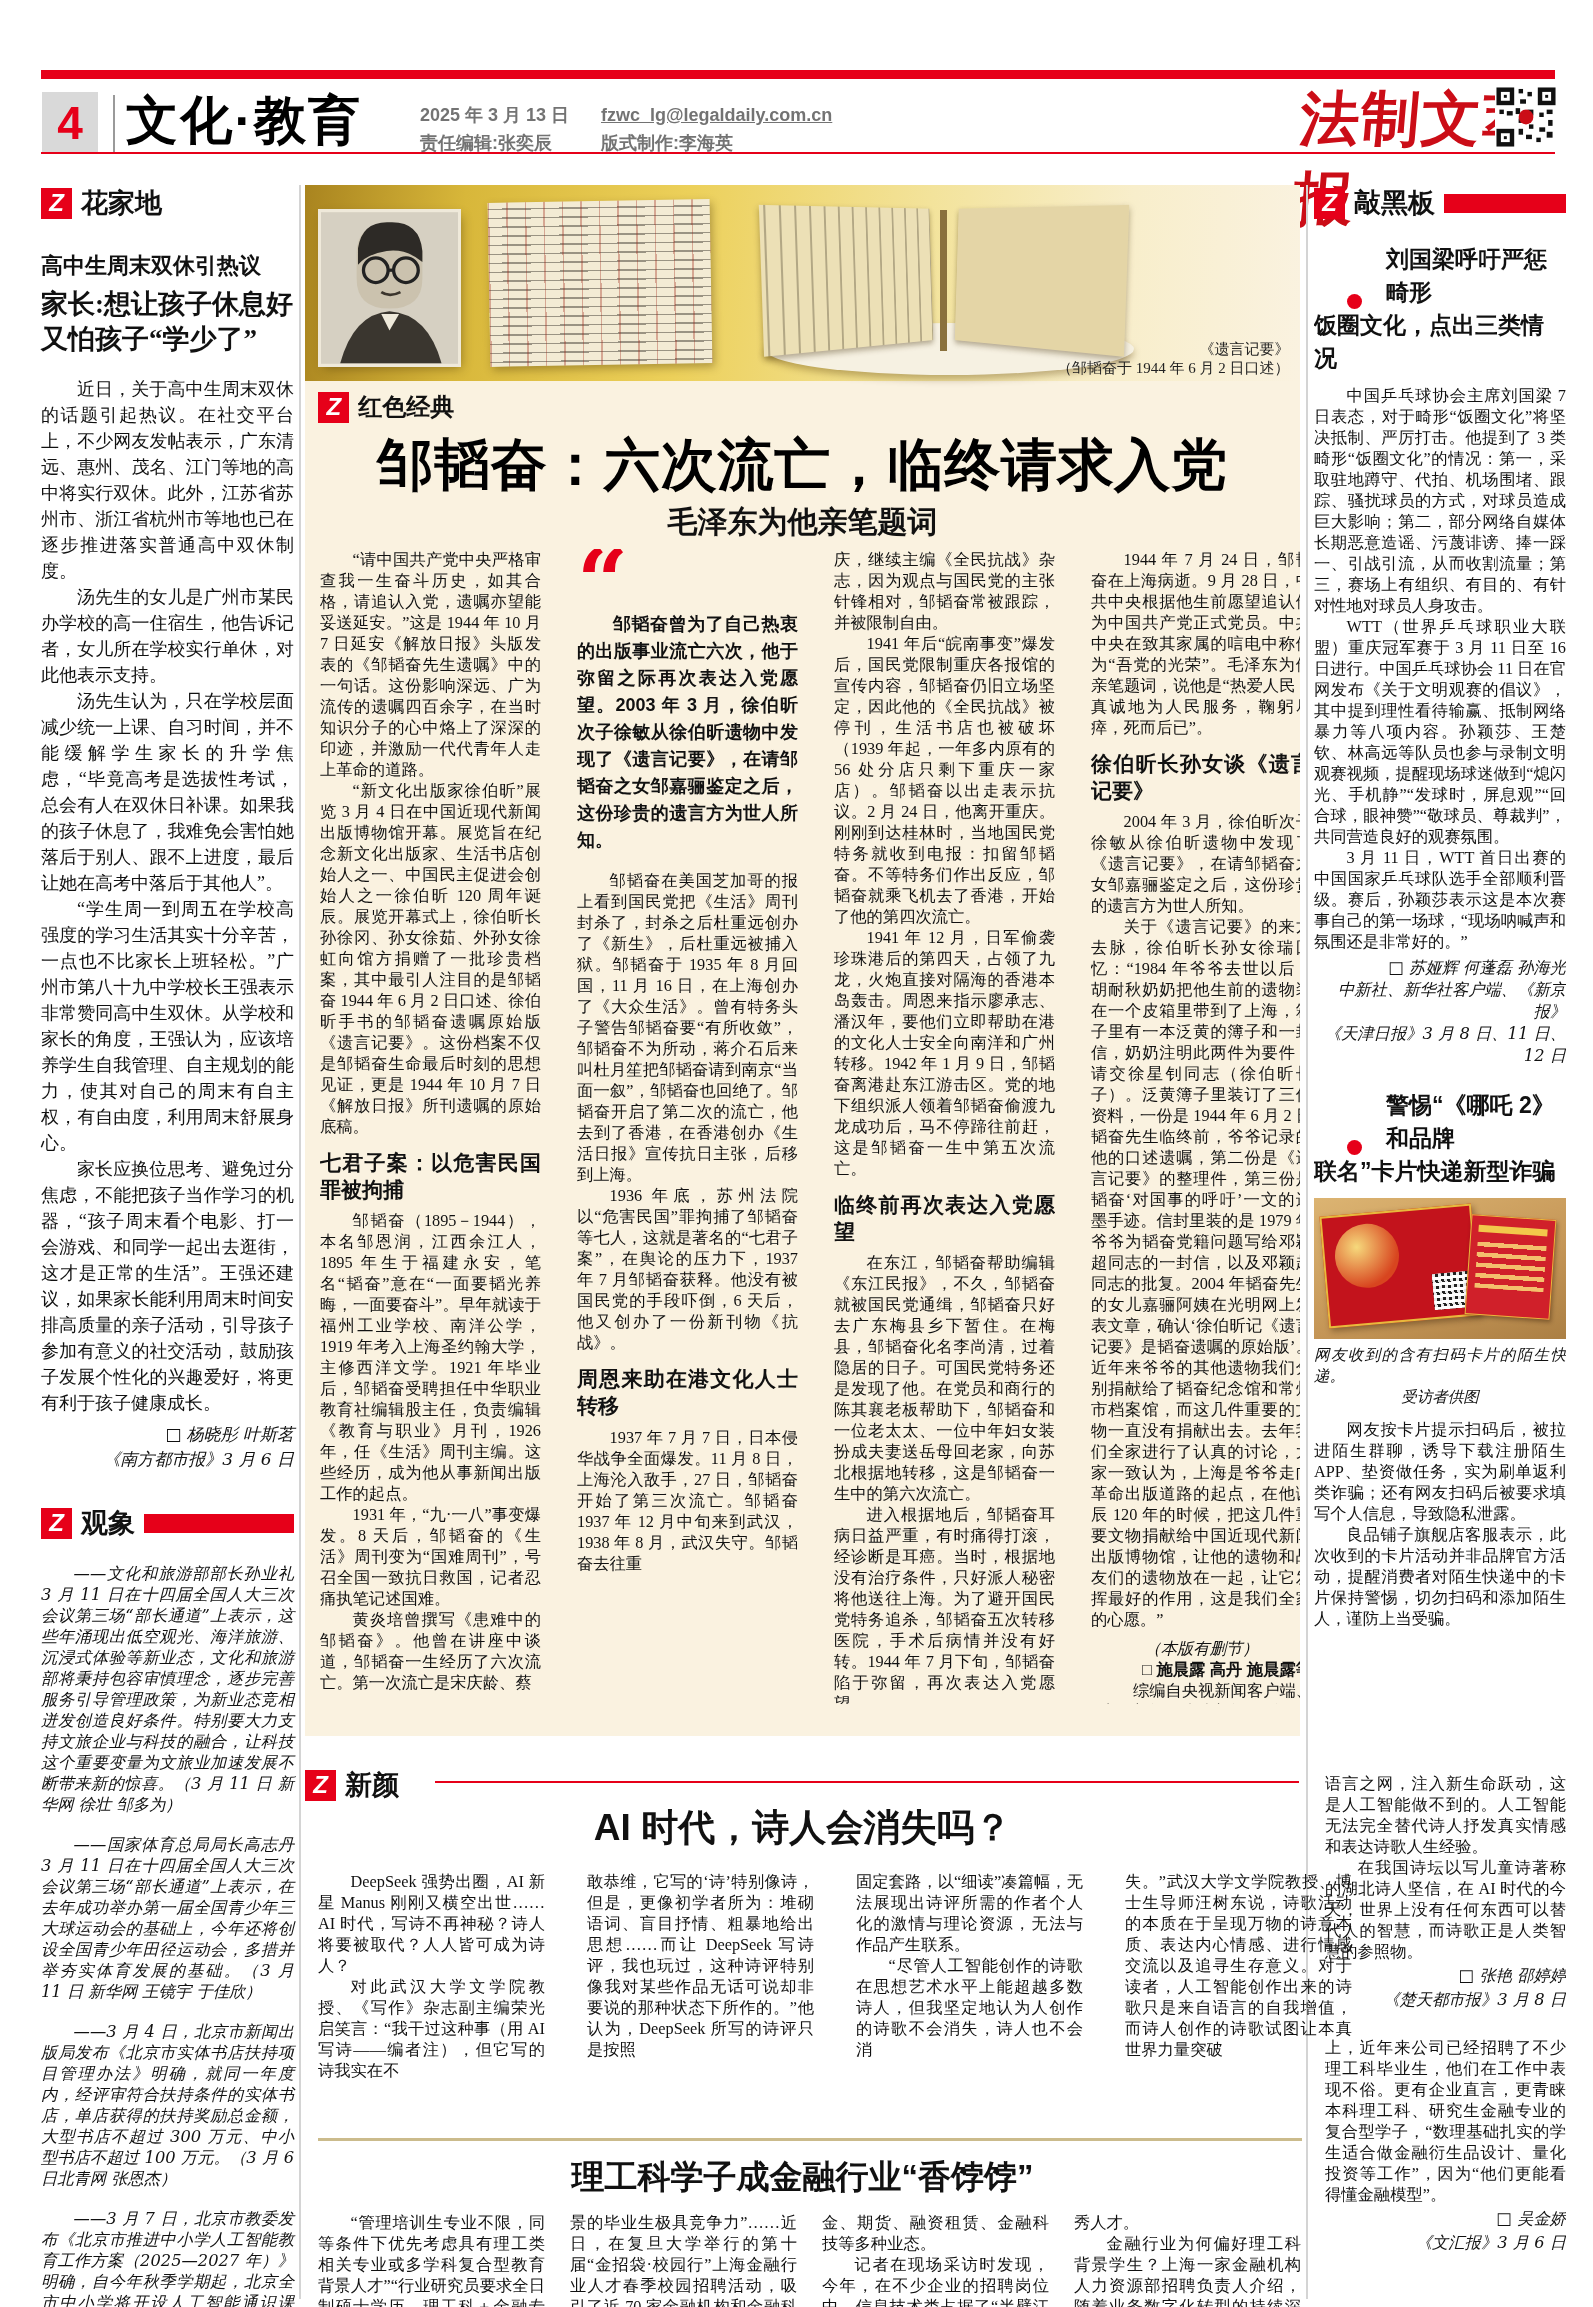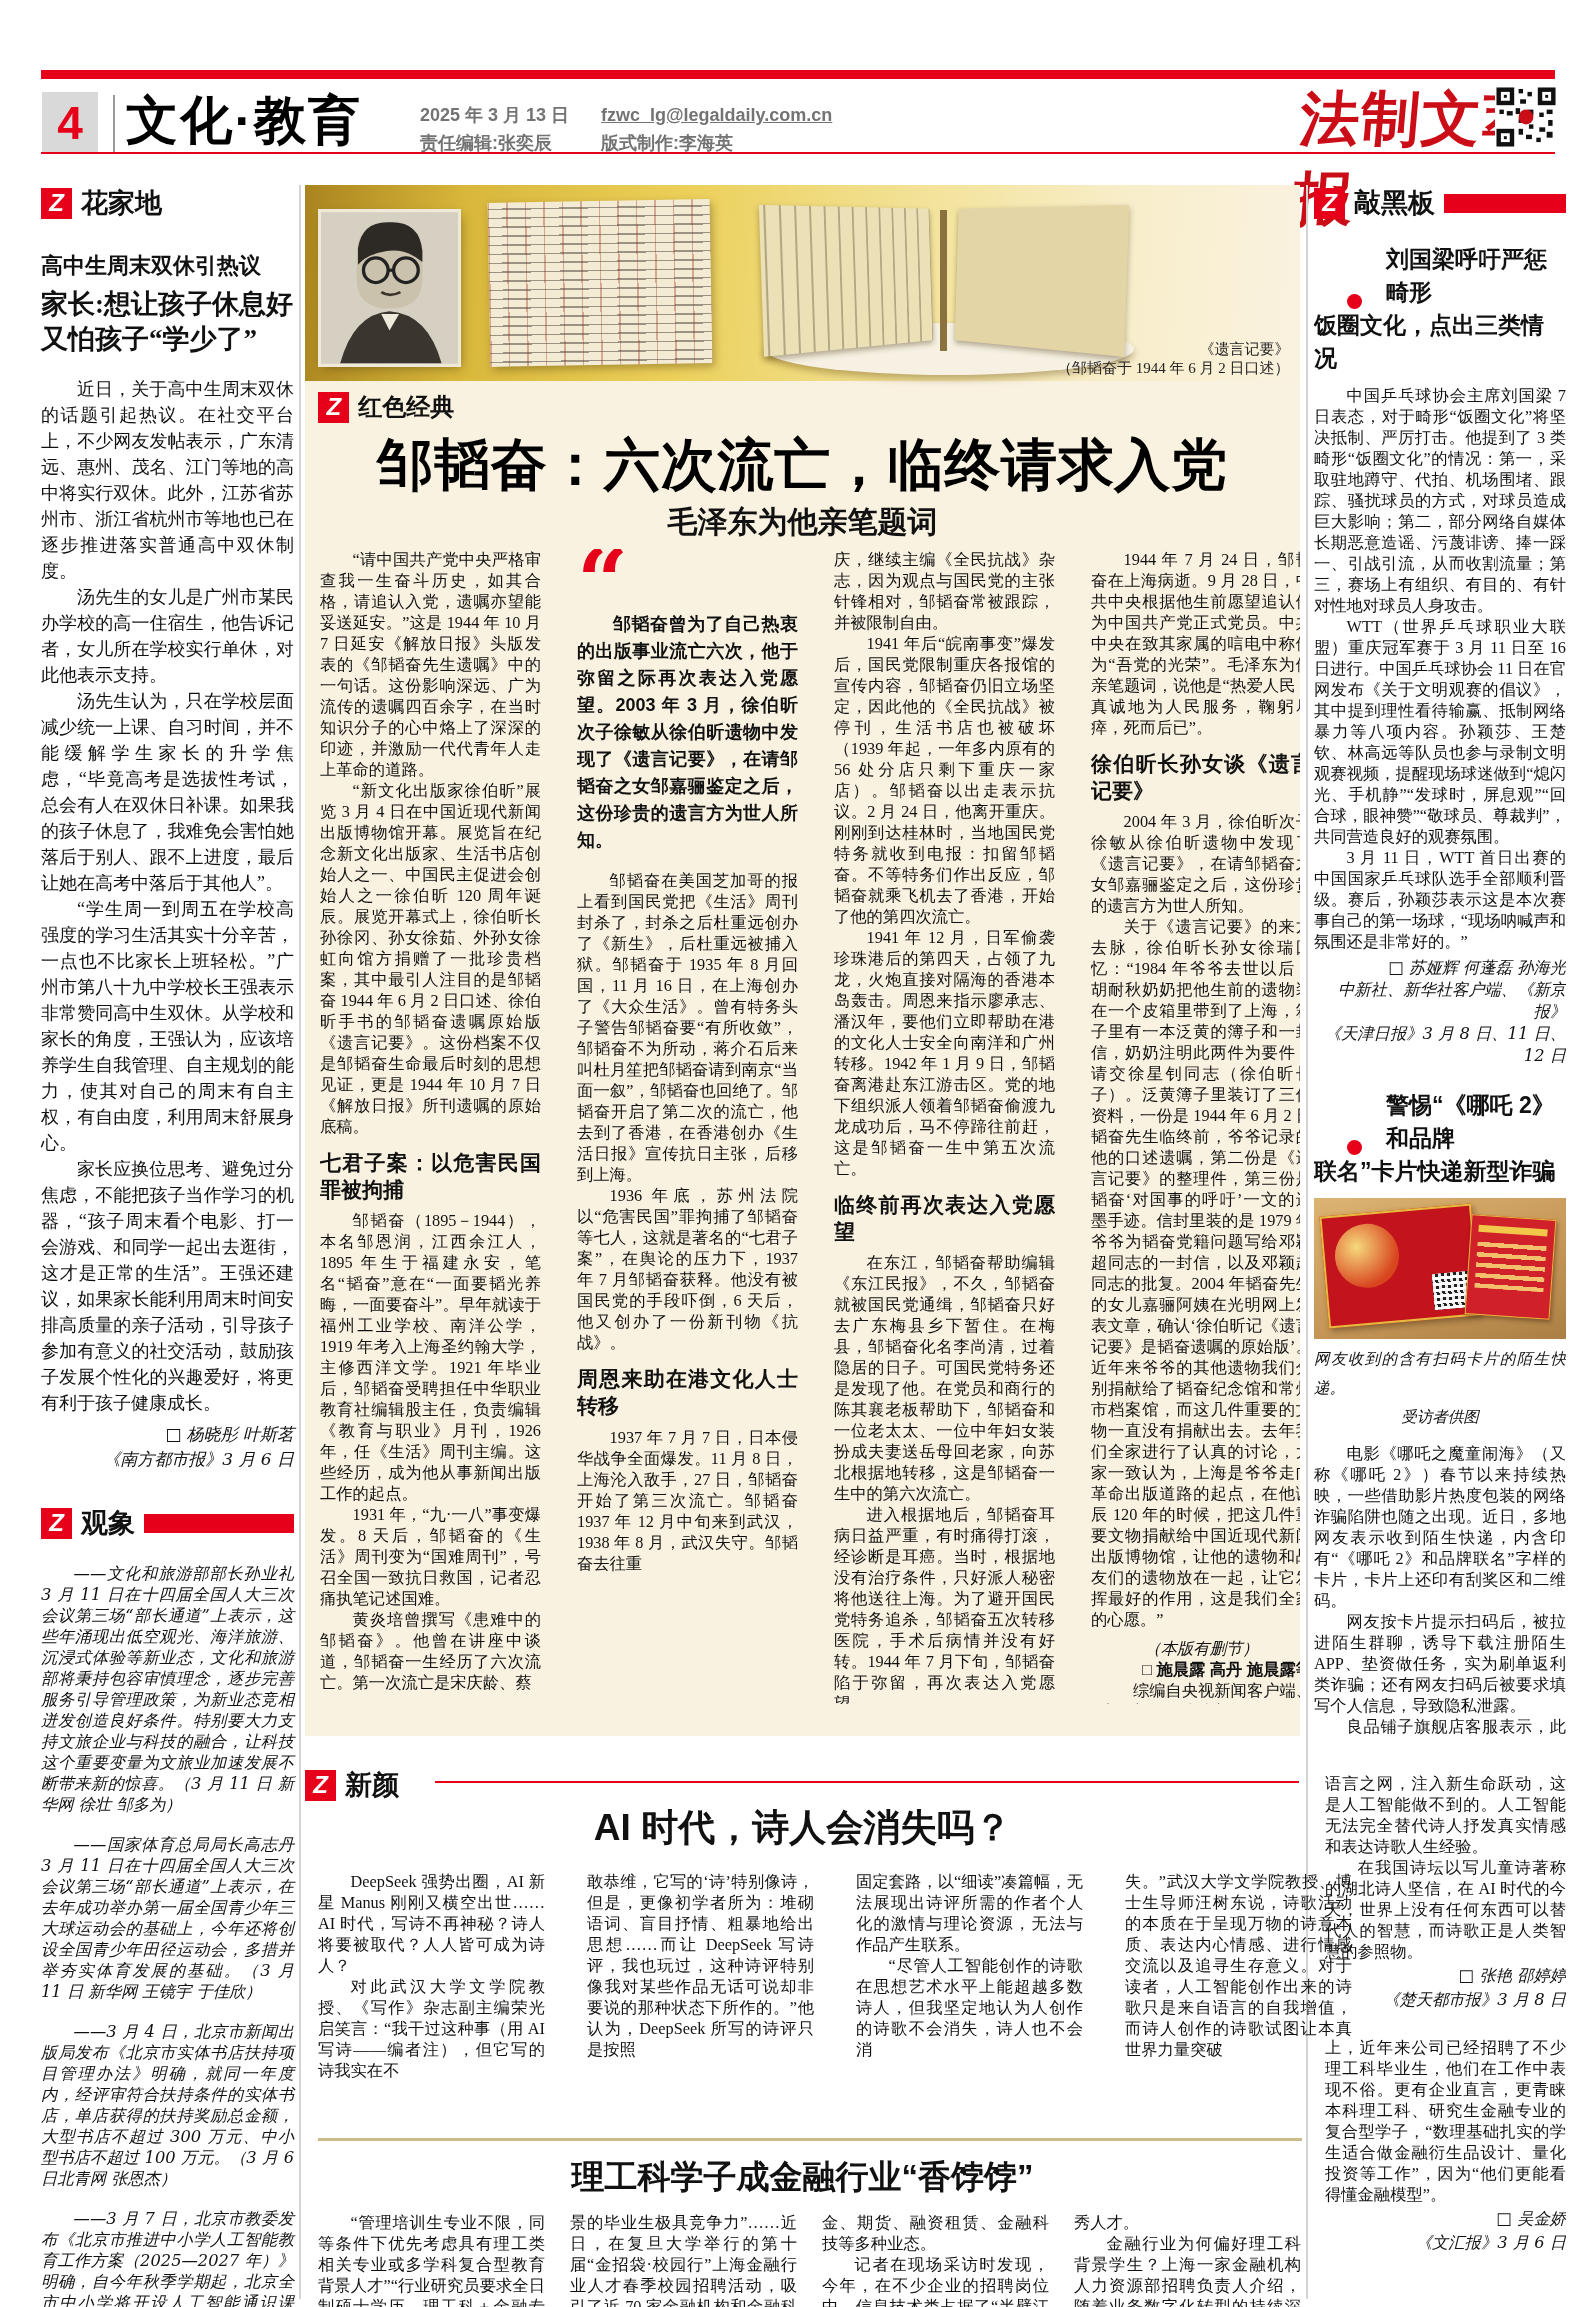--- a/index.html
+++ b/index.html
@@ -108,21 +108,21 @@
   .card-big::before{content:"";position:absolute;left:10.4px;top:9px;width:64px;height:64px;
     border-radius:50%;background:radial-gradient(circle at 35% 35%,#f6d97c,#d8451f 70%);}
   .card-big::after{content:"";position:absolute;right:7.4px;bottom:7.4px;width:36px;height:36px;background:
     repeating-linear-gradient(0deg,#fff 0 3px,#222 3px 6px),
     repeating-linear-gradient(90deg,rgba(255,255,255,.9) 0 3px,rgba(0,0,0,.85) 3px 6px);background-blend-mode:screen;}
   .card-small{position:absolute;right:13.3px;top:19px;width:83px;height:98px;background:#d0202a;
     transform:rotate(4deg);border:1.5px solid #e8b93c;box-shadow:1.5px 2.2px 4.4px rgba(40,20,0,.4);}
   .card-small::before{content:"";position:absolute;left:7.4px;top:9px;right:7.4px;height:7.4px;background:#f2c84b;}
   .card-small::after{content:"";position:absolute;left:7.4px;top:25px;right:7.4px;height:47px;background:
     repeating-linear-gradient(0deg,rgba(250,220,120,.85) 0 4.4px,transparent 4.4px 10.4px);}
-  .rail-caption{font-family:"DejaVu Serif",serif;font-style:italic;font-size:15.5px;line-height:29px;
+  .rail-caption{font-family:"DejaVu Serif",serif;font-style:italic;font-size:15.5px;line-height:21px;
     margin-top:6px;text-align:justify;}
   .rail-caption .cap2{text-align:center;}
 
   
   .xy-head{position:absolute;left:305px;top:1767px;width:126px;}
   .xy-rule{position:absolute;left:435px;top:1781px;width:864px;height:2.2px;background:#e60019;}
   .ai-title{position:absolute;left:305px;top:1803px;width:995px;text-align:center;
     font-family:"Liberation Sans",sans-serif;font-weight:900;font-size:37px;}
   .ai-cols{position:absolute;left:318px;top:1871px;width:984px;height:259px;display:flex;gap:42px;}
   .b-col{width:227px;flex:0 0 auto;font-size:16.3px;line-height:21px;text-align:justify;overflow:hidden;}
@@ -344,21 +344,20 @@
     </div>
     <div class="card-photo">
       <div class="card-big"></div>
       <div class="card-small"></div>
     </div>
     <div class="rail-caption">
       <div data-bind="qiao.a2_caption1">网友收到的含有扫码卡片的陌生快递。</div>
       <div class="cap2" data-bind="qiao.a2_caption2">受访者供图</div>
     </div>
     <div class="rail-body">
-      <p data-bind="qiao.a2_p1">电影《哪吒之魔童闹海》（又称《哪吒 2》）春节以来持续热映，一些借助影片热度包装的网络诈骗陷阱也随之出现。近日，多地网友表示收到陌生快递，内含印有“《哪吒 2》和品牌联名”字样的卡片，卡片上还印有刮奖区和二维码。</p>
       <p data-bind="qiao.a2_p2">网友按卡片提示扫码后，被拉进陌生群聊，诱导下载注册陌生 APP、垫资做任务，实为刷单返利类诈骗；还有网友扫码后被要求填写个人信息，导致隐私泄露。</p>
       <p data-bind="qiao.a2_p3">良品铺子旗舰店客服表示，此次收到的卡片活动并非品牌官方活动，提醒消费者对陌生快递中的卡片保持警惕，切勿扫码和添加陌生人，谨防上当受骗。</p>
     </div>
 
   </div>
 
   <div class="xy-head sec-head">
     <div class="zlogo">Z</div>
     <div class="sec-label" data-bind="xinyan_label">新颜</div>
   </div>

